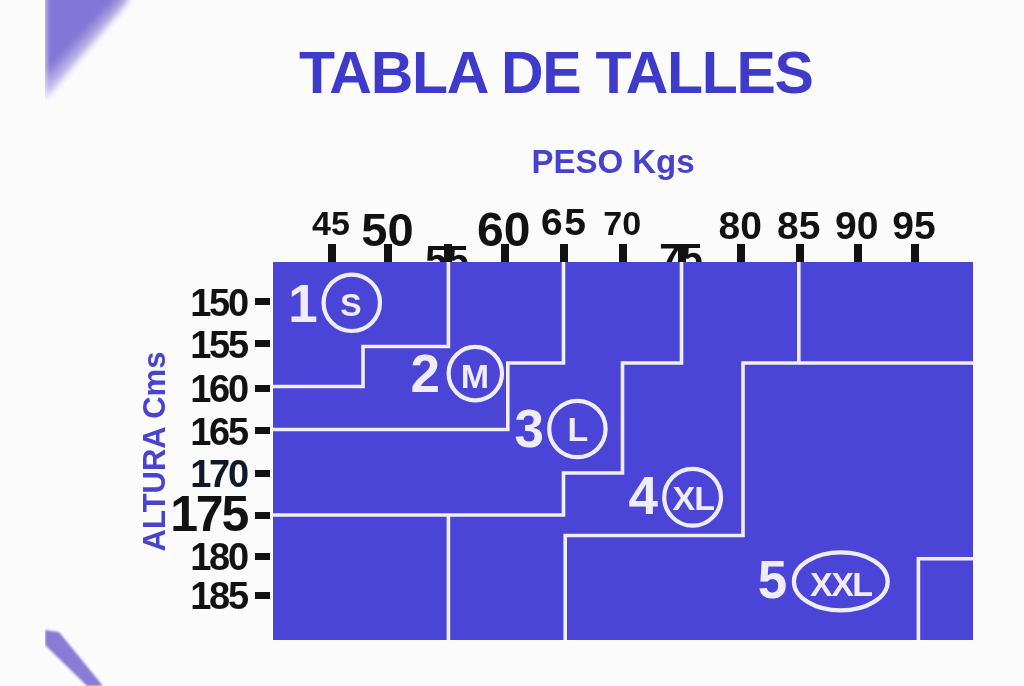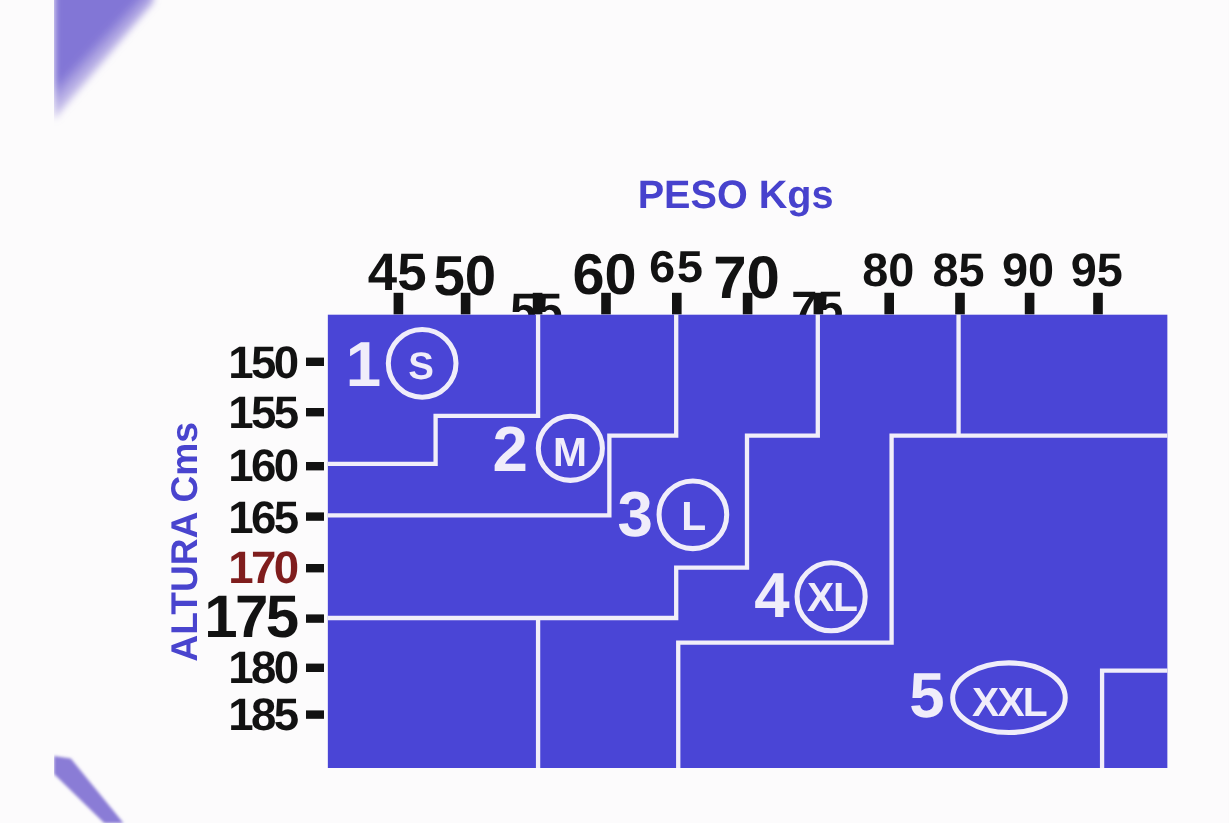--- a/index.html
+++ b/index.html
@@ -31,30 +31,31 @@
 <svg class="abs" style="left:0;top:600px;" width="160" height="86" viewBox="0 0 160 86">
   <defs>
         <filter id="bl2" x="-30%" y="-30%" width="160%" height="160%">
           <feGaussianBlur stdDeviation="1.3"></feGaussianBlur>
         </filter>
       </defs>
   <polygon points="45,30 59,32 103,86 87,86 45,45" fill="#8a7cd6" filter="url(#bl2)"></polygon>
   <rect x="0" y="0" width="45" height="86" fill="#fcfbfc"></rect>
 </svg>
 
+<div class="abs" id="title" style="left:299px;top:43.5px;font-size:59px;font-weight:bold;color:#3e3bcb;line-height:1;white-space:nowrap;letter-spacing:-1.3px;">TABLA DE TALLES</div>
 
 <div class="abs" id="peso" style="left:462px;top:145px;width:302px;text-align:center;font-size:33px;font-weight:bold;color:#4742cd;line-height:1;">PESO Kgs</div>
 
 <div id="xnums">
-      <div class="abs" style="left:291px;top:205.7px;width:80px;text-align:center;font-size:44px;font-weight:bold;color:#121212;line-height:1;">45</div>
+      <div class="abs" style="left:291px;top:205.7px;width:80px;text-align:center;font-size:34px;font-weight:bold;color:#121212;line-height:1;">45</div>
       <div class="abs" style="left:347.4px;top:205.7px;width:80px;text-align:center;font-size:47px;font-weight:bold;color:#121212;line-height:1;">50</div>
       <div class="abs" style="left:407px;top:205.7px;width:80px;text-align:center;font-size:39px;font-weight:bold;color:#121212;line-height:1;margin-top:34px;">55</div>
       <div class="abs" style="left:463.8px;top:205.7px;width:80px;text-align:center;font-size:48px;font-weight:bold;color:#121212;line-height:1;">60</div>
       <div class="abs" style="left:523.4px;top:205.7px;width:80px;text-align:center;font-size:39px;font-weight:bold;color:#121212;line-height:1;font-family:Liberation Mono, monospace;">65</div>
-      <div class="abs" style="left:582.2px;top:205.7px;width:80px;text-align:center;font-size:50px;font-weight:bold;color:#121212;line-height:1;">70</div>
+      <div class="abs" style="left:582.2px;top:205.7px;width:80px;text-align:center;font-size:34px;font-weight:bold;color:#121212;line-height:1;">70</div>
       <div class="abs" style="left:641px;top:205.7px;width:80px;text-align:center;font-size:39px;font-weight:bold;color:#121212;line-height:1;margin-top:32px;">75</div>
       <div class="abs" style="left:700.3px;top:205.7px;width:80px;text-align:center;font-size:39px;font-weight:bold;color:#121212;line-height:1;">80</div>
       <div class="abs" style="left:758.8px;top:205.7px;width:80px;text-align:center;font-size:39px;font-weight:bold;color:#121212;line-height:1;">85</div>
       <div class="abs" style="left:816.7px;top:205.7px;width:80px;text-align:center;font-size:39px;font-weight:bold;color:#121212;line-height:1;">90</div>
       <div class="abs" style="left:873.9px;top:205.7px;width:80px;text-align:center;font-size:39px;font-weight:bold;color:#121212;line-height:1;">95</div>
     </div>
 
 <div id="xticks">
       <div class="abs" style="left:327.8px;top:244px;width:8px;height:18px;background:#121212;"></div>
       <div class="abs" style="left:384.2px;top:244px;width:8px;height:18px;background:#121212;"></div>
@@ -67,21 +68,21 @@
       <div class="abs" style="left:795.5999999999999px;top:244px;width:8px;height:18px;background:#121212;"></div>
       <div class="abs" style="left:853.5px;top:244px;width:8px;height:18px;background:#121212;"></div>
       <div class="abs" style="left:910.6999999999999px;top:244px;width:8px;height:18px;background:#121212;"></div>
     </div>
 
 <div id="ynums">
       <div class="abs" style="left:118px;top:283.8px;width:129px;text-align:right;font-size:38px;font-weight:bold;color:#121212;line-height:1;letter-spacing:-2.2px;">150</div>
       <div class="abs" style="left:118px;top:325.6px;width:129px;text-align:right;font-size:38px;font-weight:bold;color:#121212;line-height:1;letter-spacing:-2.2px;">155</div>
       <div class="abs" style="left:118px;top:370.1px;width:129px;text-align:right;font-size:38px;font-weight:bold;color:#121212;line-height:1;letter-spacing:-2.2px;">160</div>
       <div class="abs" style="left:118px;top:412.6px;width:129px;text-align:right;font-size:38px;font-weight:bold;color:#121212;line-height:1;letter-spacing:-2.2px;">165</div>
-      <div class="abs" style="left:118px;top:455.1px;width:129px;text-align:right;font-size:38px;font-weight:bold;color:#7f1d1d;line-height:1;letter-spacing:-2.2px;">170</div>
+      <div class="abs" style="left:118px;top:455.1px;width:129px;text-align:right;font-size:38px;font-weight:bold;color:#0f172a;line-height:1;letter-spacing:-2.2px;">170</div>
       <div class="abs" style="left:118px;top:489px;width:129px;text-align:right;font-size:50px;font-weight:bold;color:#121212;line-height:1;letter-spacing:-2.2px;">175</div>
       <div class="abs" style="left:118px;top:538.1px;width:129px;text-align:right;font-size:38px;font-weight:bold;color:#121212;line-height:1;letter-spacing:-2.2px;">180</div>
       <div class="abs" style="left:118px;top:577.1px;width:129px;text-align:right;font-size:38px;font-weight:bold;color:#121212;line-height:1;letter-spacing:-2.2px;">185</div>
     </div>
 
 <div id="ydashes">
       <div class="abs" style="left:254.7px;top:298.2px;width:15px;height:7px;background:#121212;"></div>
       <div class="abs" style="left:254.7px;top:340px;width:15px;height:7px;background:#121212;"></div>
       <div class="abs" style="left:254.7px;top:384.5px;width:15px;height:7px;background:#121212;"></div>
       <div class="abs" style="left:254.7px;top:427px;width:15px;height:7px;background:#121212;"></div>

